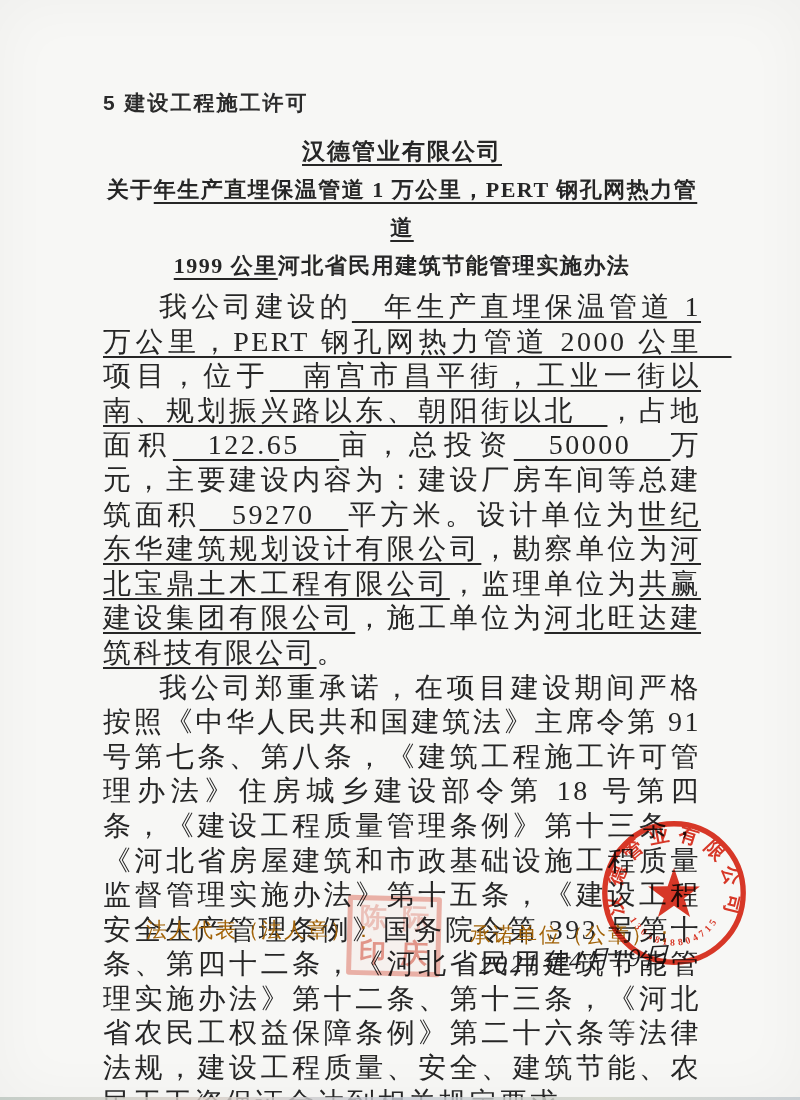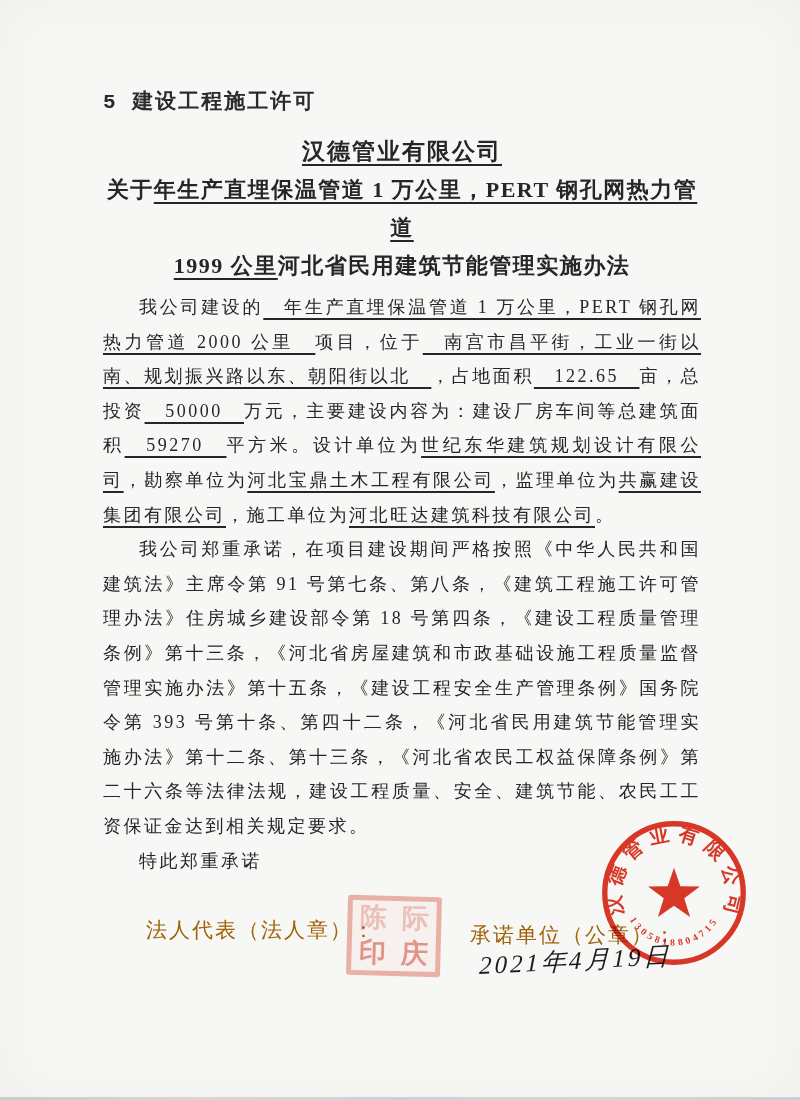--- a/index.html
+++ b/index.html
@@ -6,35 +6,35 @@
   .paper{
     position:relative; width:800px; height:1100px; margin:0 auto;
     background:#f7f7f5;
     box-shadow:inset 0 0 60px rgba(0,0,0,0.035);
     overflow:hidden;
     font-family:"Liberation Serif", serif;
     color:#262626;
   }
   .content{position:absolute; left:103px; top:88px; width:598px;}
   .section-heading{
-    font-family:Liberation Mono, monospace;
+    font-family:Liberation Sans, sans-serif;
     font-size:21px; font-weight:600; letter-spacing:2px; line-height:30px;
     margin-bottom:14px; color:#2b2b2b;
   }
   .company-title{
     text-align:center; font-size:23px; font-weight:bold;
     line-height:39px; margin-top:14px; letter-spacing:2px;
   }
   .doc-title{
     text-align:center; font-size:22px; font-weight:bold;
     line-height:38px; letter-spacing:1.5px;
   }
   .u{ text-decoration:underline; text-underline-offset:5px; text-decoration-thickness:1.5px; }
   p.body{
-    margin:0; font-size:18px; line-height:34.6px; letter-spacing:2.5px;
+    margin:0; font-size:28px; line-height:34.6px; letter-spacing:2.5px;
     text-align:justify; text-indent:2em;
   }
   p.first{ margin-top:5px; }
   p.closing{ text-align:left; }
   .sig-label{
     position:absolute; font-size:21px; letter-spacing:2px; color:#a16207;
     white-space:nowrap;
   }
   .sig-label.legal{ left:146px; top:916px; }
   .sig-label.unit{ left:470px; top:921px; }

